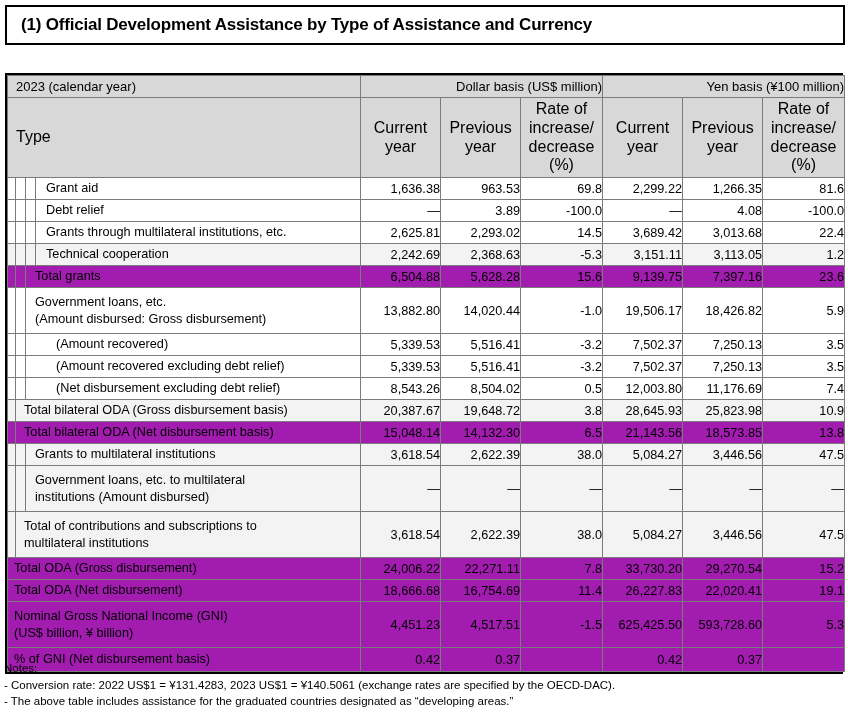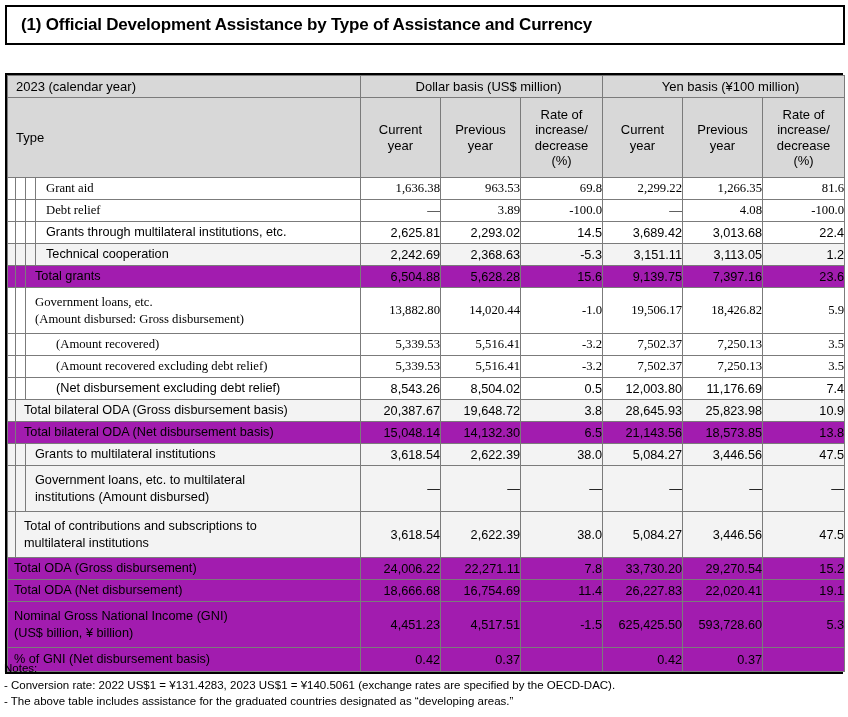--- a/index.html
+++ b/index.html
@@ -42,22 +42,22 @@
   }
 
   
   col.c-type{width:353px;}
   col.c-num{width:80px;}
   col.c-rate{width:82px;}
 
   
   .hdr-top td{background:#d8d8d8;height:22px;font-size:13px;}
   .hdr-top td.left{text-align:left;padding-left:8px;}
-  .hdr-top td.ctr{text-align:center;padding-left:14px;}
-  .hdr-sub td{background:#d8d8d8;height:80px;text-align:center;font-size:13px;line-height:1.18;}
+  .hdr-top td.ctr{text-align:right;padding-left:14px;}
+  .hdr-sub td{background:#d8d8d8;height:80px;text-align:center;font-size:16px;line-height:1.18;}
   .hdr-sub td.typecell{text-align:left;padding-left:8px;vertical-align:middle;}
 
   
   .lbl{
     text-align:left;
     font-size:12.7px;
     line-height:1.25;
     white-space:nowrap;
     position:relative;
   }
@@ -82,21 +82,21 @@
 
   
   .i0 .txt{padding-left:6px;}
   .i1 .txt{padding-left:16px;}
   .i2 .txt{padding-left:27px;}
   .i3 .txt{padding-left:38px;}
   .i3b .txt{padding-left:48px;}
   .dot-bot td{border-bottom:1px dotted #8a8a8a;}
   .thick-top td{border-top:2px solid #000;}
   .nb-top td{border-top:none;}
-  .nb-bot td{border-bottom:none;font-family:Liberation Serif, serif;}
+  .nb-bot td{border-bottom:none;}
 
   .two-line{line-height:1.28;white-space:normal;}
 
   
   .notes{
     position:absolute;left:4px;top:660px;width:840px;
     font-size:11.5px;line-height:1.45;
   }
   .notes div{white-space:nowrap;}
 </style>

